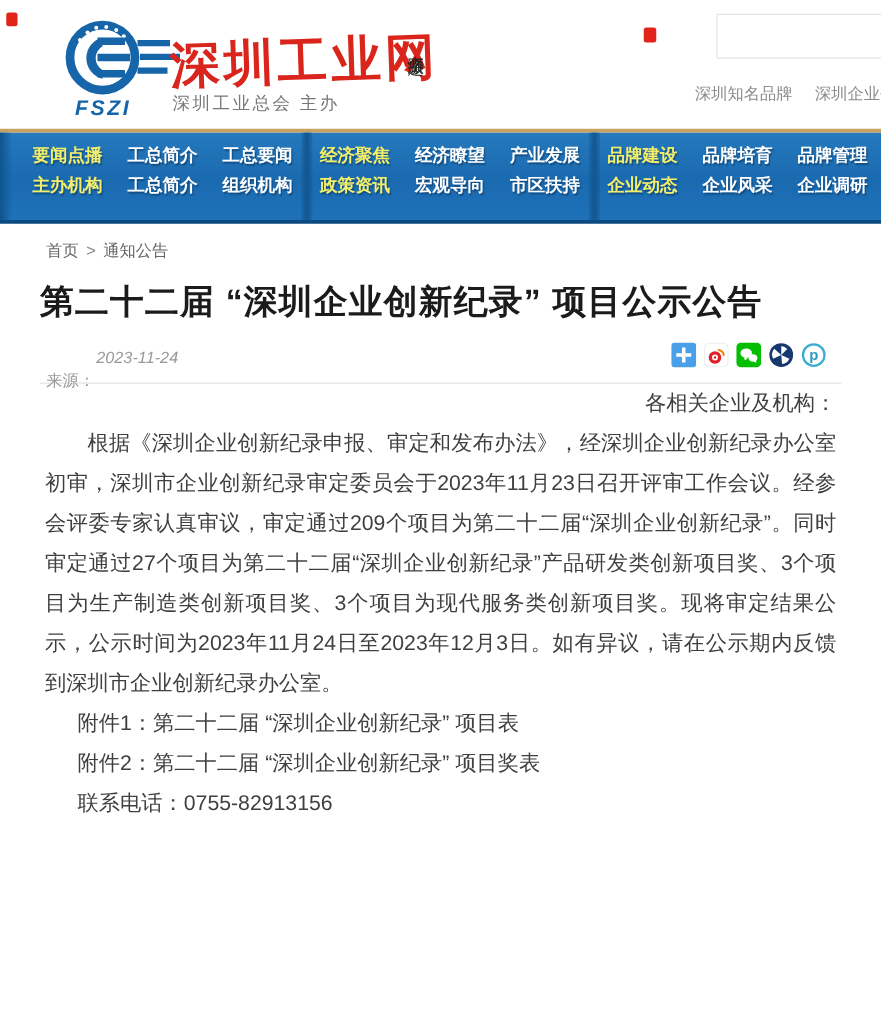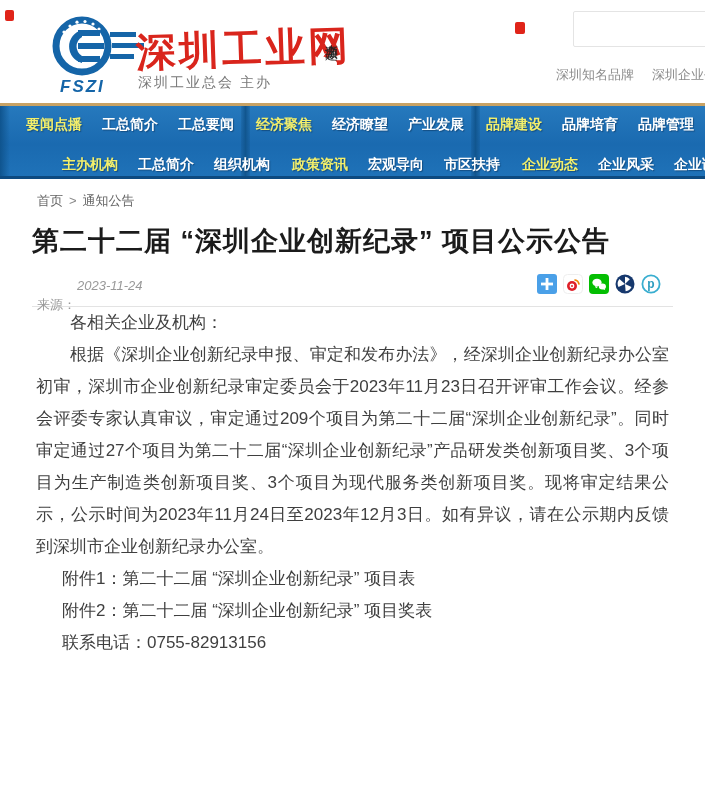--- a/index.html
+++ b/index.html
@@ -33,21 +33,21 @@
     background:linear-gradient(180deg,#2679bd 0%,#1a6ab0 55%,#1f72b8 100%);
     border-top:3px solid #c8a264;border-bottom:3px solid #0d4a80;box-sizing:content-box;}
   #nav .edge{position:absolute;top:0;bottom:0;width:10px;
     background:linear-gradient(90deg,#0f548e,rgba(15,84,142,0));}
   #nav .divider{position:absolute;top:0;bottom:0;width:9px;
     background:linear-gradient(90deg,rgba(10,60,105,.15),#11568f 50%,rgba(10,60,105,.15));}
   #nav-div-1{left:241px;} #nav-div-2{left:471px;}
   .nav-section{position:absolute;top:0;height:70px;}
   #nav-sec-1{left:26px;} #nav-sec-2{left:256px;} #nav-sec-3{left:486px;}
   .nav-row{position:absolute;left:0;display:flex;gap:20px;white-space:nowrap;}
-  .nav-row.r1{top:10px;} .nav-row.r2{top:50px;margin-left:36px;}
+  .nav-row.r1{top:10px;} .nav-row.r2{top:34px;}
   .nav-item{font-size:14px;font-weight:bold;color:#ffffff;cursor:pointer;
     text-shadow:1px 1px 1px rgba(10,50,90,.55);}
   .nav-item.hl{color:#f3ef6b;}
 
   
   #breadcrumb{margin:13px 0 0 37px;font-size:13px;color:#666;}
   #breadcrumb .bc-link{cursor:pointer;}
   #breadcrumb .bc-sep{margin:0 6px;color:#888;}
 
   
@@ -55,21 +55,21 @@
     color:#1b1b1b;letter-spacing:1px;line-height:36px;}
   #meta-row{position:relative;margin:15px 32px 0 37px;height:24px;}
   #meta-source{position:absolute;left:0;top:22px;font-size:13px;color:#999;}
   #meta-date{position:absolute;left:40px;top:4px;font-size:13px;color:#999;font-style:italic;}
   #share-bar{position:absolute;right:12px;top:0;display:flex;gap:6px;}
   .si{width:20px;height:20px;display:inline-block;cursor:pointer;}
   #content-divider{margin:8px 32px 0 32px;border-bottom:1px solid #e3e3e3;}
 
   #body-text{margin:0 36px;color:#3f3f3f;font-size:17px;}
   #body-text p{margin:0;line-height:32px;}
-  #greeting{margin-top:13px;text-indent:2em;}
+  #greeting{margin-top:13px;text-indent:2em;text-align:right;}
   #main-paragraph{margin-top:10px;text-indent:2em;text-align:justify;}
   #attachment-1{margin-top:48px;padding-left:26px;}
   #attachment-2{margin-top:11px;padding-left:26px;}
   #contact-person{margin-top:55px;padding-left:26px;}
   #contact-phone{margin-top:11px;padding-left:26px;}
 </style>
 </head>
 <body>
 
 <div id="page">

